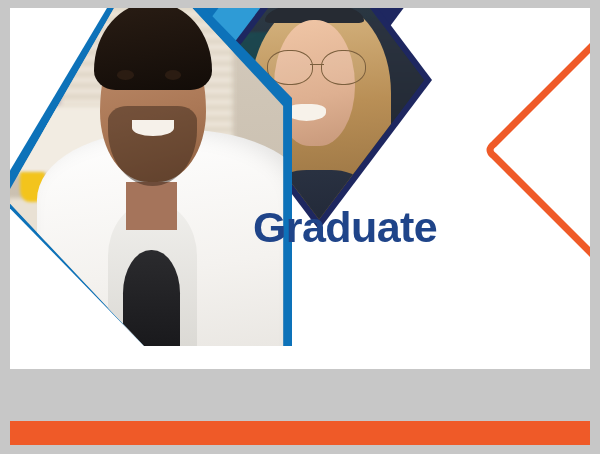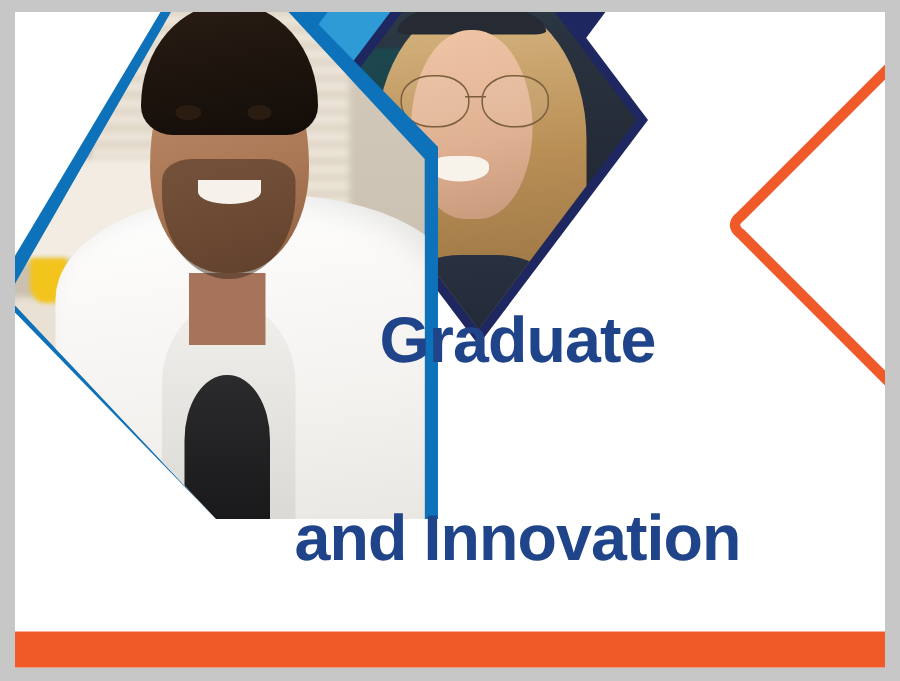--- a/index.html
+++ b/index.html
@@ -12,21 +12,21 @@
     height: 454px;
     overflow: hidden;
     font-family: "Liberation Sans", sans-serif;
   }
 
   #promo-card {
     position: absolute;
     left: 10px;
     top: 8px;
     width: 580px;
-    height: 437px;
+    height: 361px;
     background: #ffffff;
     overflow: hidden;
     text-decoration: underline;
   }
 
   
   .collage {
     position: absolute;
     left: 0;
     top: 0;
@@ -340,18 +340,17 @@
 
   <svg class="chevron-right" viewBox="0 0 110 220" preserveAspectRatio="none">
     <path d="M 112 6 L 14 104 Q 6 110 14 116 L 112 214" fill="none" stroke="#ef5a28" stroke-width="7" stroke-linecap="round" stroke-linejoin="round"></path>
   </svg>
 
   <div class="title-block">
     <h1>
       <span>Graduate</span><br>
       <br>
       <br>
-      <span>and Innovation</span>
     </h1>
   </div>
 </div>
 
 <div class="bottom-bar"></div>
 
 </body></html>

